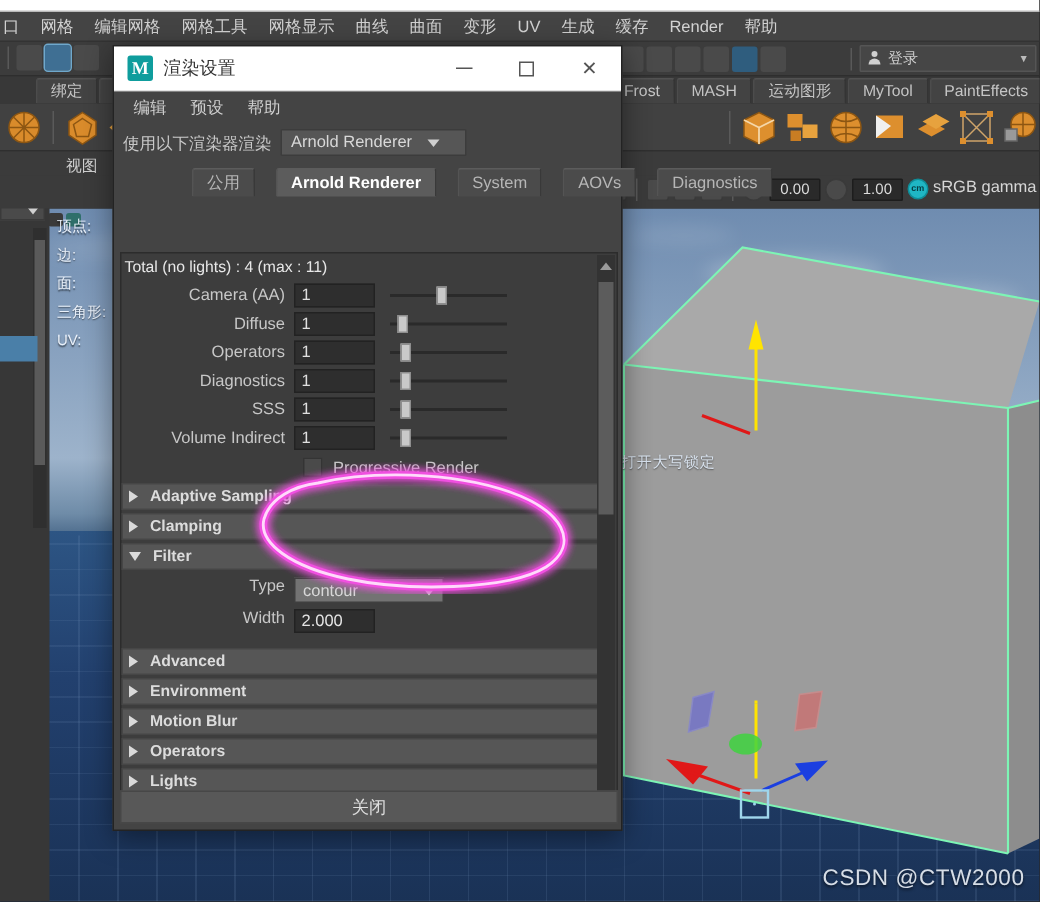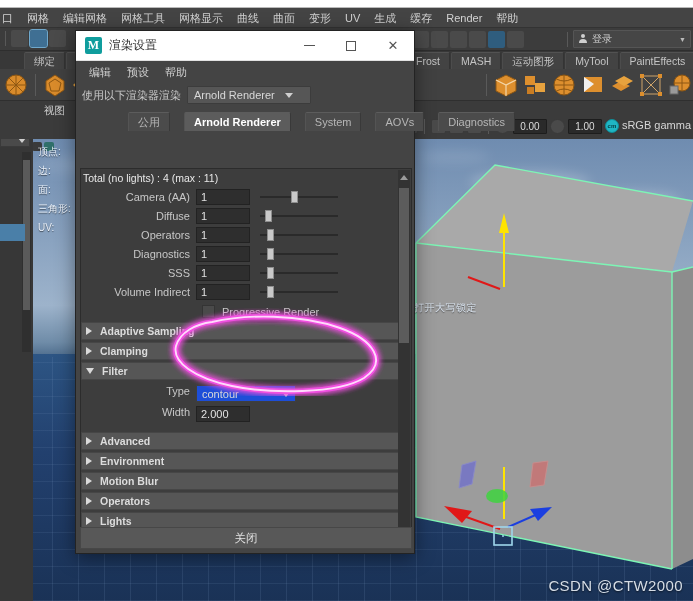--- a/index.html
+++ b/index.html
@@ -237,21 +237,21 @@
     display: flex; align-items: center; padding-left: 4px; gap: 8px;
   }
   .arrow-r { width: 0; height: 0; border-top: 4px solid transparent; border-bottom: 4px solid transparent; border-left: 6px solid #dadada; flex: none; }
   .arrow-d { width: 0; height: 0; border-left: 4px solid transparent; border-right: 4px solid transparent; border-top: 6px solid #dadada; flex: none; }
   .sect .stitle { color: #dcdcdc; font-size: 10.5px; font-weight: bold; }
 
   .filter-rows { padding: 3px 0 5px 0; }
   .frow { display: flex; align-items: flex-start; height: 18px; margin-bottom: 3px; }
   .frow .flab { width: 115px; text-align: right; color: #c7c7c7; font-size: 11px; padding-right: 6px; flex: none; }
   .ddown {
-    width: 100px; height: 17px; background: #1d4ed8; border: 1px solid #3f3f3f;
+    width: 100px; height: 17px; background: #737373; border: 1px solid #3f3f3f;
     color: #d8d8d8; font-size: 11px; line-height: 16px; padding-left: 5px; position: relative; flex: none;
   }
   .ddown .caret2 {
     position: absolute; right: 5px; top: 6px;
     border-left: 4px solid transparent; border-right: 4px solid transparent; border-top: 5px solid #cfcfcf;
   }
   .fval { width: 54px; height: 16px; background: #2e2e2e; border: 1px solid #222; color: #e3e3e3; font-size: 11px; line-height: 15px; padding-left: 4px; flex: none; }
 
   .dlg-scroll { position: absolute; right: 1px; top: 1px; width: 12px; height: 379px; background: #333; }
   .dlg-scroll .sthumb { position: absolute; left: 1px; top: 18px; width: 10px; height: 155px; background: #5c5c5c; }

